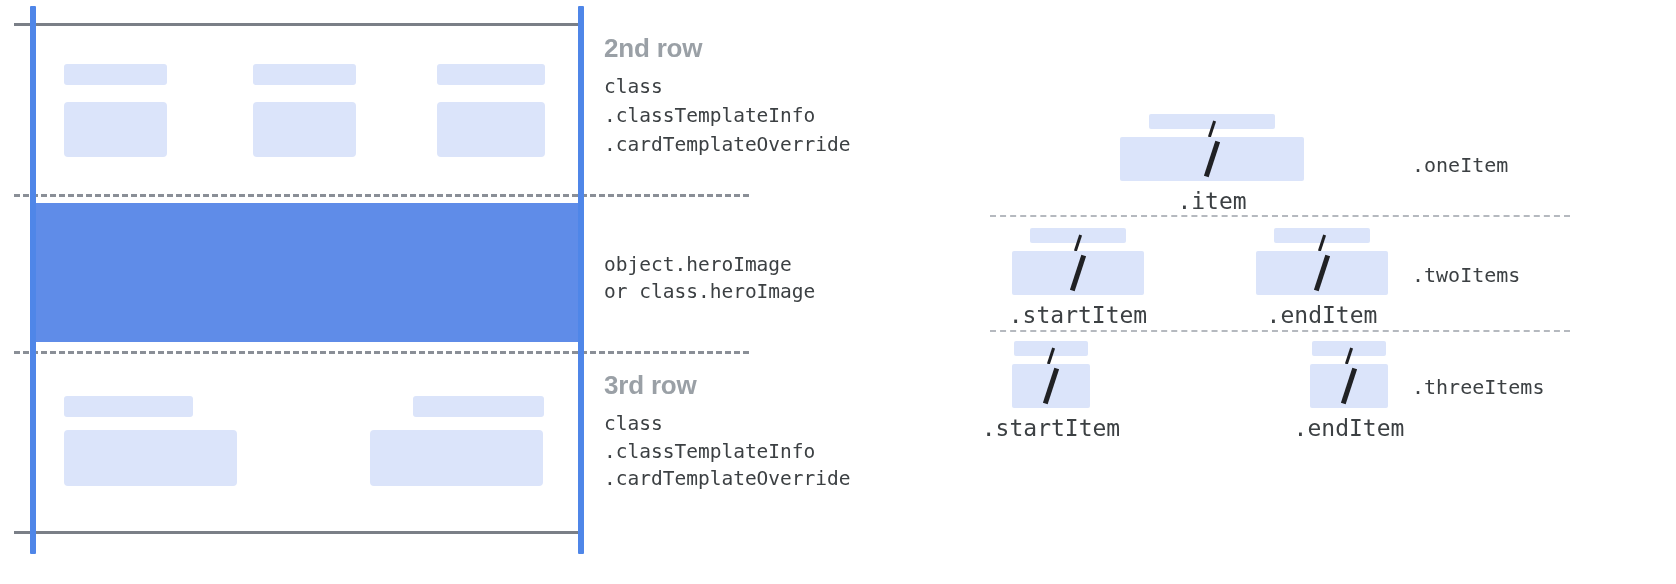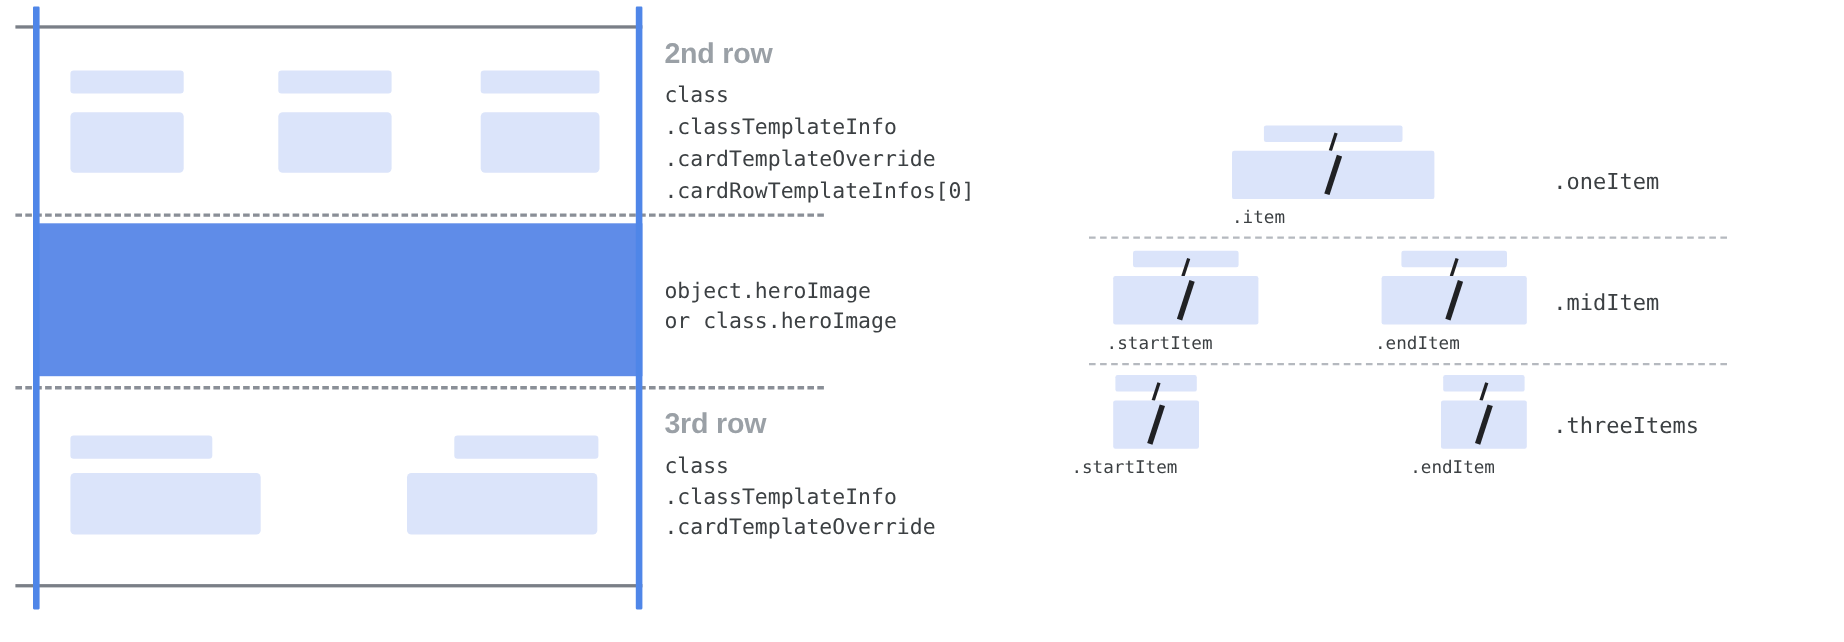--- a/index.html
+++ b/index.html
@@ -89,23 +89,24 @@
   }
   .slash {
     position: absolute;
     background: #202124;
     left: 50%;
     top: 50%;
   }
   .item-label {
     position: absolute;
     font-family: "DejaVu Sans Mono", monospace;
-    font-size: 16px;
+    font-size: 23px;
     color: #3c4043;
     white-space: pre;
+    text-align: center;
   }
   .group-label {
     position: absolute;
     font-family: "DejaVu Sans Mono", monospace;
     font-size: 20px;
     color: #3c4043;
     white-space: pre;
   }
   .sep-dashed {
     position: absolute;
@@ -146,21 +147,20 @@
 
     <div class="v-rule" style="left:30px; top:6px; width:6px; height:548px;"></div>
     <div class="v-rule" style="left:578px; top:6px; width:6px; height:548px;"></div>
   </div>
 
   <div class="row-title" style="left:604px; top:33px;">2nd row</div>
 
   <div class="mono" style="left:604px; top:72px;">class</div>
   <div class="mono" style="left:604px; top:101px;">.classTemplateInfo</div>
   <div class="mono" style="left:604px; top:130px;">.cardTemplateOverride</div>
-  <div class="mono" style="left:604px; top:159px;">.cardRowTemplateInfos[0]</div>
 
   <div class="mono" style="left:604px; top:277px;">or class.heroImage</div>
   <div class="mono" style="left:604px; top:250px;">object.heroImage</div>
 
   <div class="row-title" style="left:604px; top:370px;">3rd row</div>
 
   <div class="mono" style="left:604px; top:409px;">class</div>
   <div class="mono" style="left:604px; top:437px;">.classTemplateInfo</div>
   <div class="mono" style="left:604px; top:464px;">.cardTemplateOverride</div>
 
@@ -193,21 +193,21 @@
     <div class="slot" style="left:296px; top:228px; width:132px; height:90px;">
       <div class="bar-top" style="width:96px; height:15px;">
         <div class="slash" style="width:3px; height:17px; transform:translate(-50%,-50%) rotate(18deg); margin-top:7.5px;"></div>
       </div>
       <div class="bar-main" style="top:23px; width:132px; height:44px;">
         <div class="slash" style="width:5px; height:37px; transform:translate(-50%,-50%) rotate(18deg);"></div>
       </div>
       <div class="item-label" style="left:-6px; top:74px; width:144px;">.endItem</div>
     </div>
 
-    <div class="group-label" style="left:452px; top:263px;">.midItem</div>
+    <div class="group-label" style="left:452px; top:263px;">.twoItems</div>
 
     <div class="sep-dashed" style="left:30px; top:330px; width:580px;"></div>
 
     <div class="slot" style="left:52px; top:341px; width:78px; height:90px;">
       <div class="bar-top" style="width:74px; height:15px;">
         <div class="slash" style="width:3px; height:17px; transform:translate(-50%,-50%) rotate(18deg); margin-top:7.5px;"></div>
       </div>
       <div class="bar-main" style="top:23px; width:78px; height:44px;">
         <div class="slash" style="width:5px; height:37px; transform:translate(-50%,-50%) rotate(18deg);"></div>
       </div>

